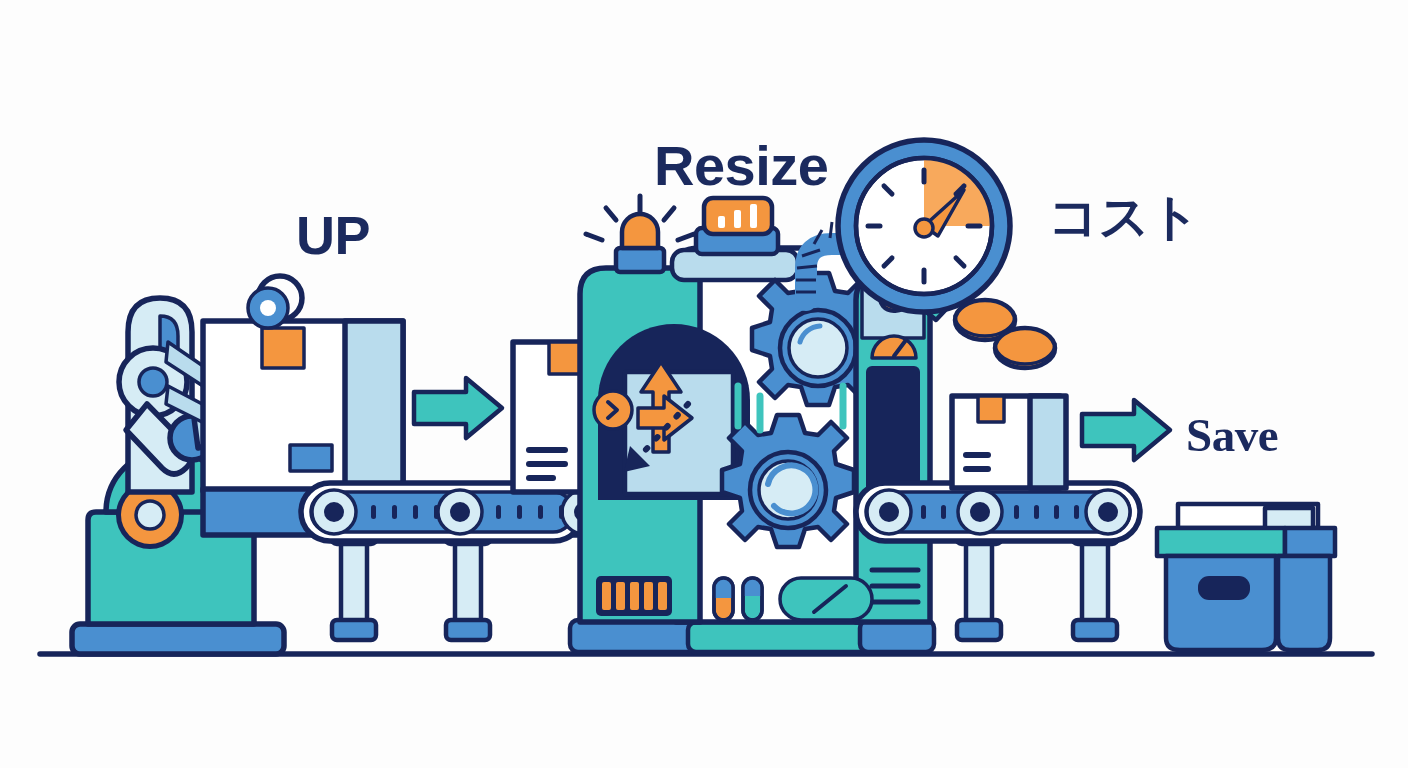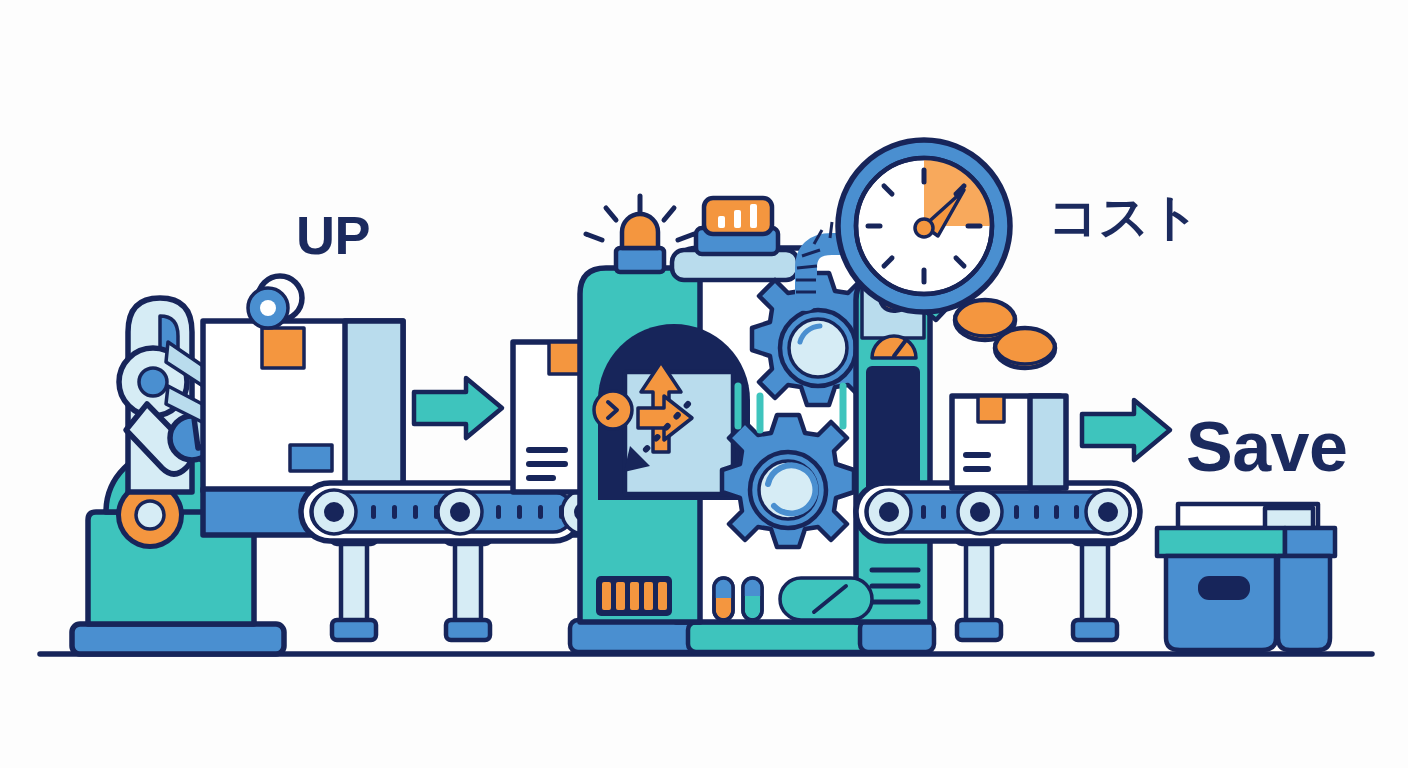--- a/index.html
+++ b/index.html
@@ -31,21 +31,21 @@
     color: #1b2a5e;
     font-weight: 700;
     letter-spacing: -0.5px;
     white-space: nowrap;
     line-height: 1;
     user-select: none;
   }
   #label-up      { left: 252px; top: 208px; font-size: 54px; margin-left: 44px; }
   #label-resize  { left: 654px; top: 138px; font-size: 56px; }
   #label-cost    { left: 1012px; top: 192px; font-size: 50px; font-family: "DejaVu Sans", sans-serif; font-weight: 700; margin-left: 36px; }
-  #label-save    { left: 1186px; top: 412px; font-size: 70px; }
+  #label-save    { left: 1186px; top: 412px; font-size: 47px; font-family: Liberation Serif, serif; }
 </style>
 </head>
 <body>
 
 <div id="stage">
 
   <svg id="scene" viewBox="0 0 1408 768">
     <defs>
       <style>
         .ol   { stroke:#17255a; stroke-width:5.5; stroke-linejoin:round; stroke-linecap:round; }
@@ -353,16 +353,17 @@
       <rect x="1285" y="528" width="50" height="28" class="bl ol4"></rect>
 
       <path d="M1166 556 L1166 638 Q1166 650 1180 650 L1262 650 Q1276 650 1276 638 L1276 556 Z" class="bl ol4"></path>
       <path d="M1278 556 L1278 638 Q1278 650 1290 650 L1318 650 Q1330 650 1330 638 L1330 556 Z" class="bl ol4"></path>
       <rect x="1198" y="576" width="52" height="24" rx="11" class="nv"></rect>
     </g>
 
   </svg>
 
   <div class="label" id="label-up">UP</div>
+  <div class="label" id="label-resize">Resize</div>
   <div class="label" id="label-cost">コスト</div>
   <div class="label" id="label-save">Save</div>
 
 </div>
 
 </body></html>

